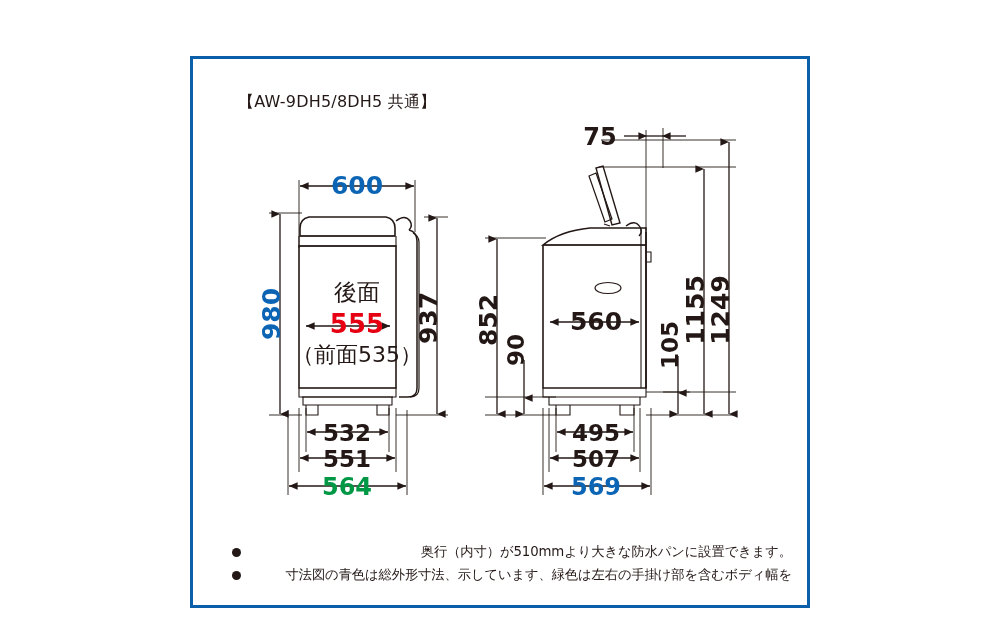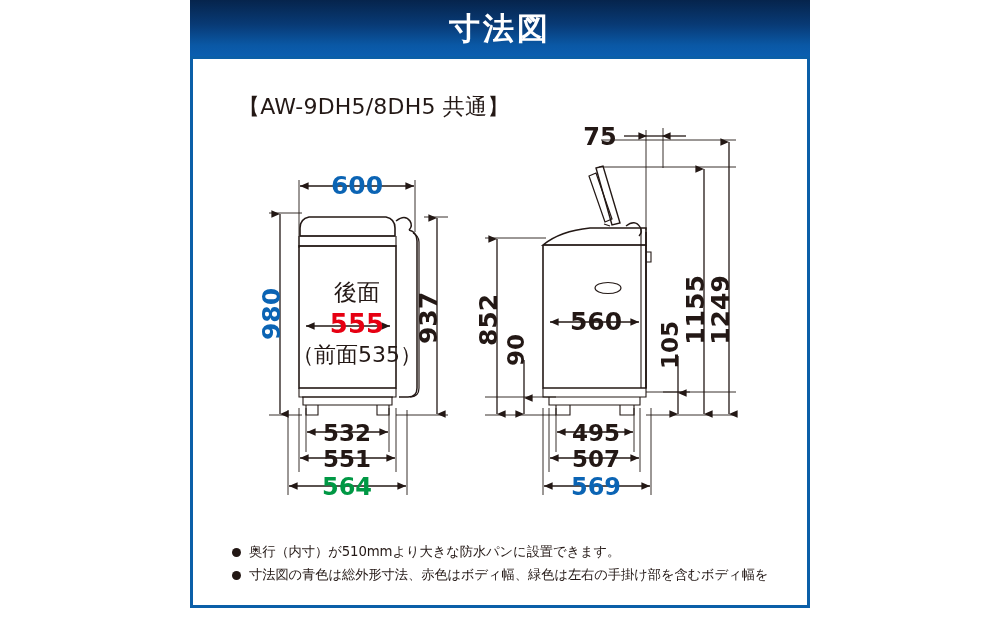--- a/index.html
+++ b/index.html
@@ -23,53 +23,51 @@
   }
 
   
   .frame{
     position:absolute;left:190px;top:56px;width:620px;height:552px;
     border:3px solid #0b5fa8;box-sizing:border-box;background:#fff;
   }
 
   .model-label{
     position:absolute;left:238px;top:92px;
-    font-size:22px;font-weight:500;letter-spacing:.2px;
+    font-size:16px;font-weight:500;letter-spacing:.2px;
     font-family:"DejaVu Sans","Liberation Sans",sans-serif;
     color:#231815;white-space:nowrap;
   }
 
   
   .notes{position:absolute;left:232px;top:543px;width:560px;}
   .note{
     position:relative;padding-left:17px;margin-bottom:5px;
     font-size:13.3px;line-height:18px;letter-spacing:-.1px;
     font-family:"DejaVu Sans","Liberation Sans",sans-serif;
     color:#231815;
+    text-align:right;
   }
   .note .bullet{
     position:absolute;left:0;top:5px;width:9px;height:9px;
     background:#231815;border-radius:50%;
   }
   .note-ind{padding-left:17px;}
 
   
   svg.draw{position:absolute;left:0;top:0;width:1000px;height:621px;overflow:visible;}
 
   .dimtxt{font-family:"DejaVu Sans","Liberation Sans",sans-serif;font-weight:700;}
   .lbl-ja{font-family:"DejaVu Sans","Liberation Sans",sans-serif;font-weight:400;}
 </style>
 </head>
 <body>
 
 <div id="root">
 
-  <div class="banner">
-    <div class="banner-title">寸法図</div>
-  </div>
 
   <div class="frame"></div>
 
   <div class="model-label">【AW-9DH5/8DH5 共通】</div>
 
   <svg class="draw" viewBox="0 0 1000 621">
     <defs>
       <marker id="arrR" markerWidth="9" markerHeight="9" refX="8.6" refY="4.5" orient="auto" markerUnits="userSpaceOnUse">
         <path d="M0,0.7 L8.6,4.5 L0,8.3 z" fill="#231815"></path>
       </marker>
@@ -254,17 +252,17 @@
     </g>
   </svg>
 
   <div class="notes">
     <div class="note">
       <span class="bullet"></span>
       <span>奥行（内寸）が510mmより大きな防水パンに設置できます。</span>
     </div>
     <div class="note">
       <span class="bullet"></span>
-      <span>寸法図の青色は総外形寸法、赤色はボディ幅、緑色は左右の手掛け部を含むボディ幅を</span>
+      <span>寸法図の青色は総外形寸法、示しています、緑色は左右の手掛け部を含むボディ幅を</span>
     </div>
   </div>
 
 </div>
 
 </body></html>

